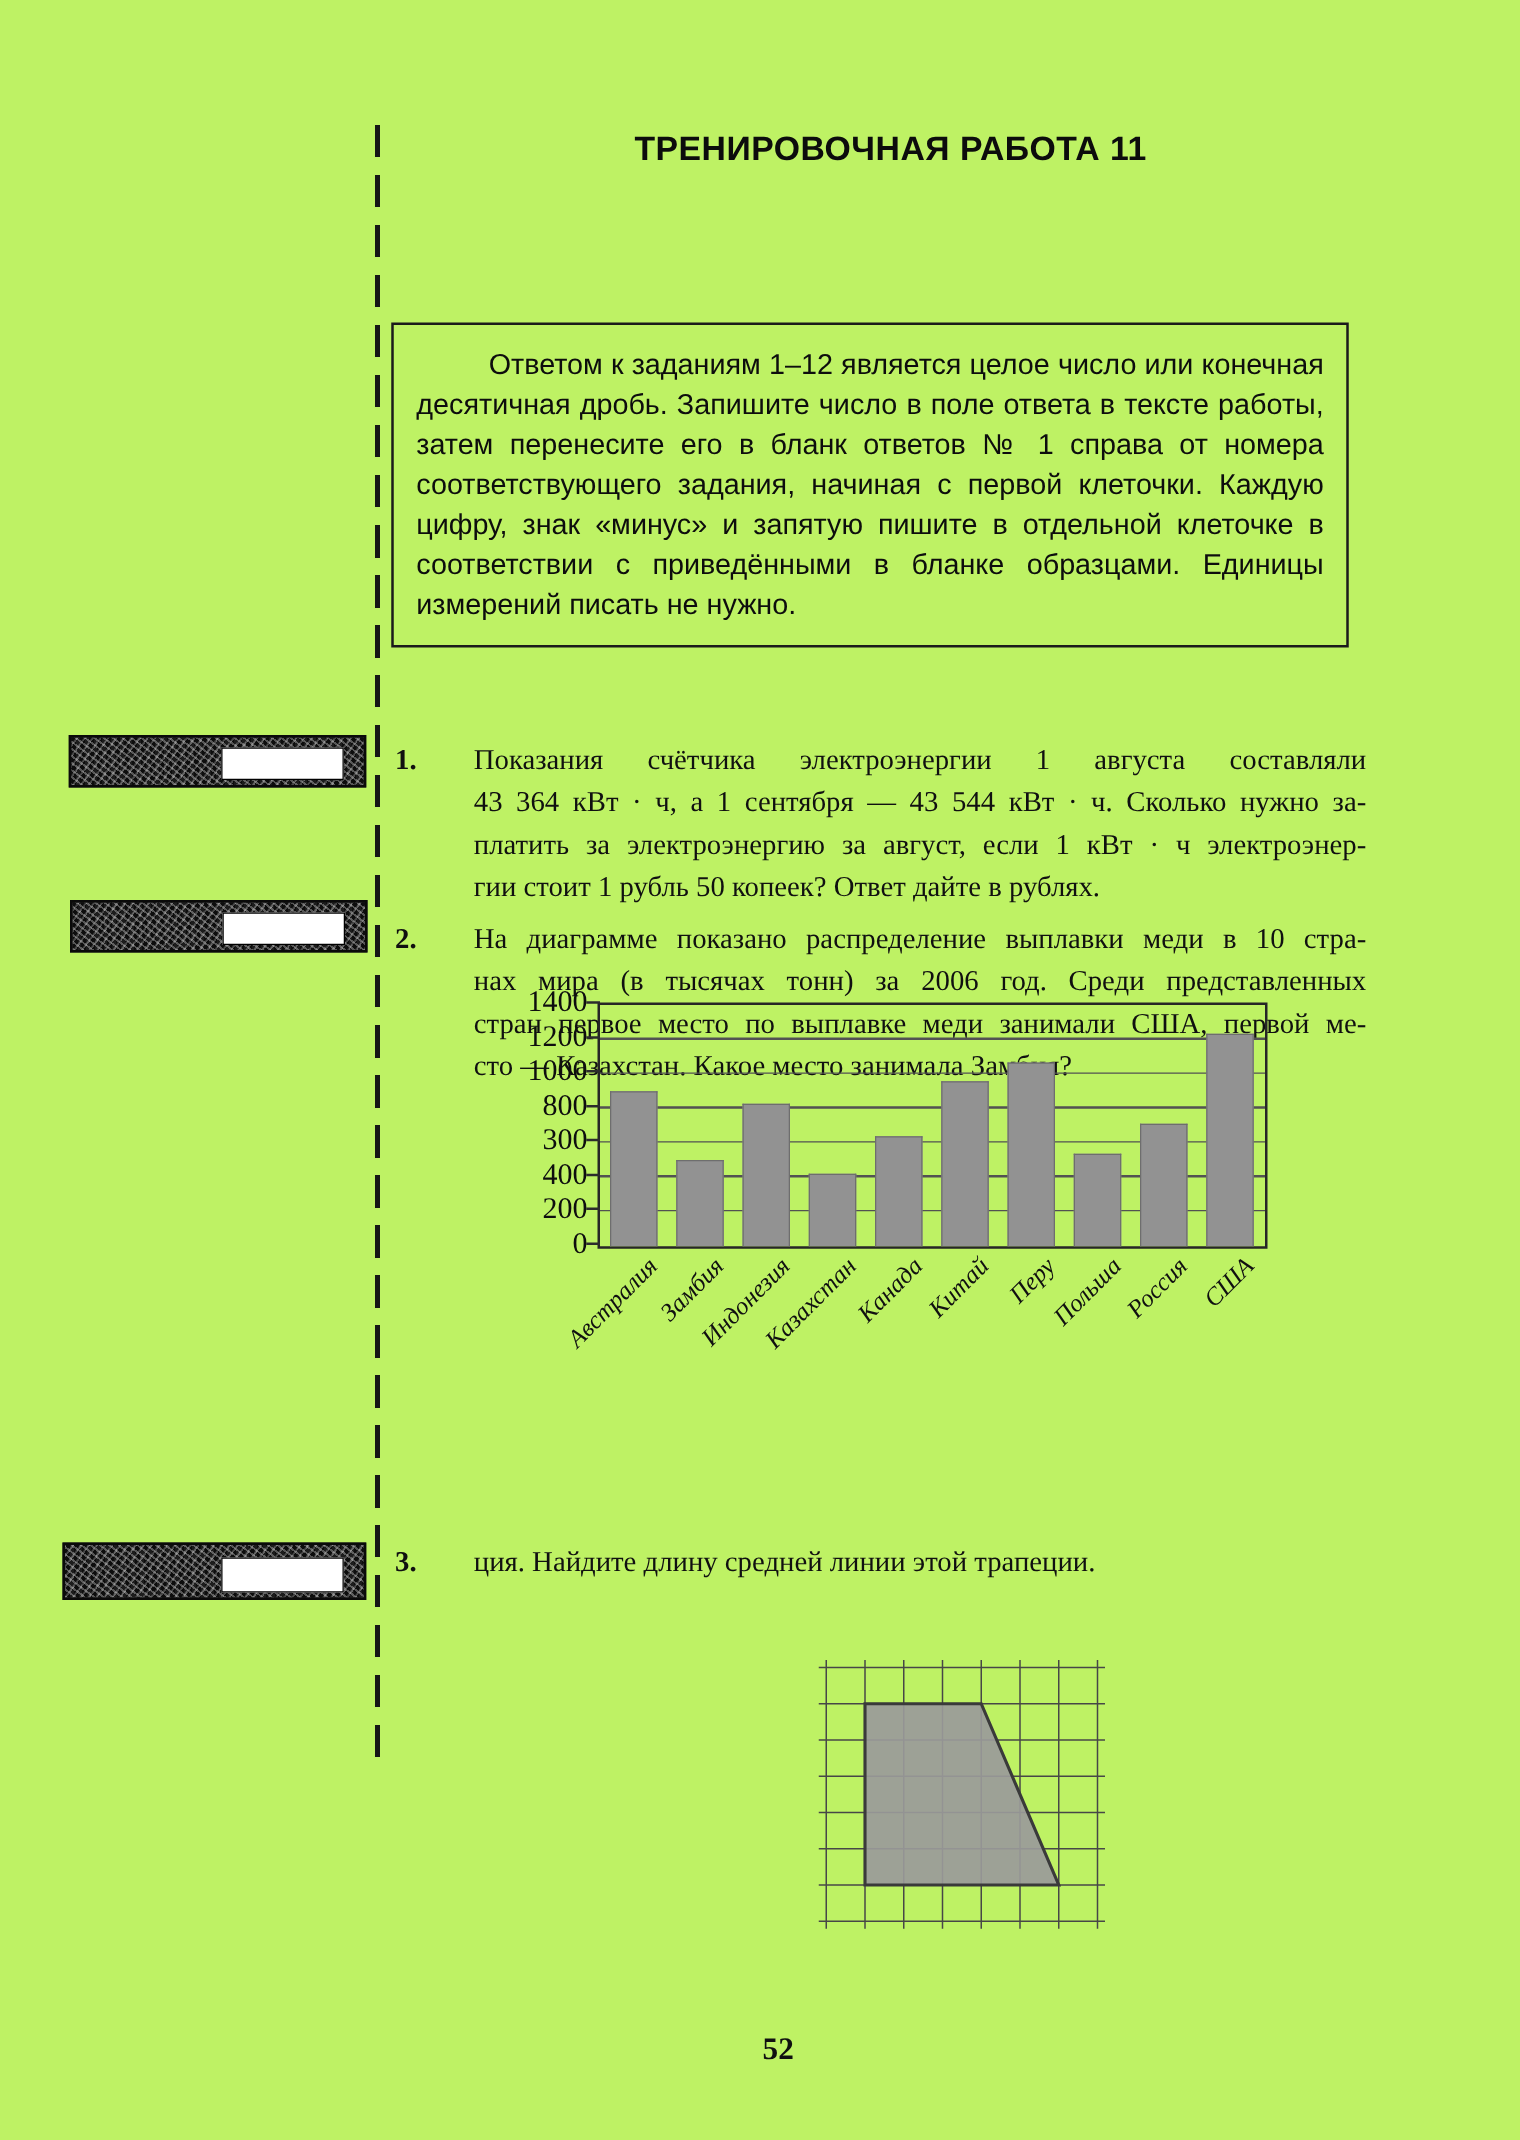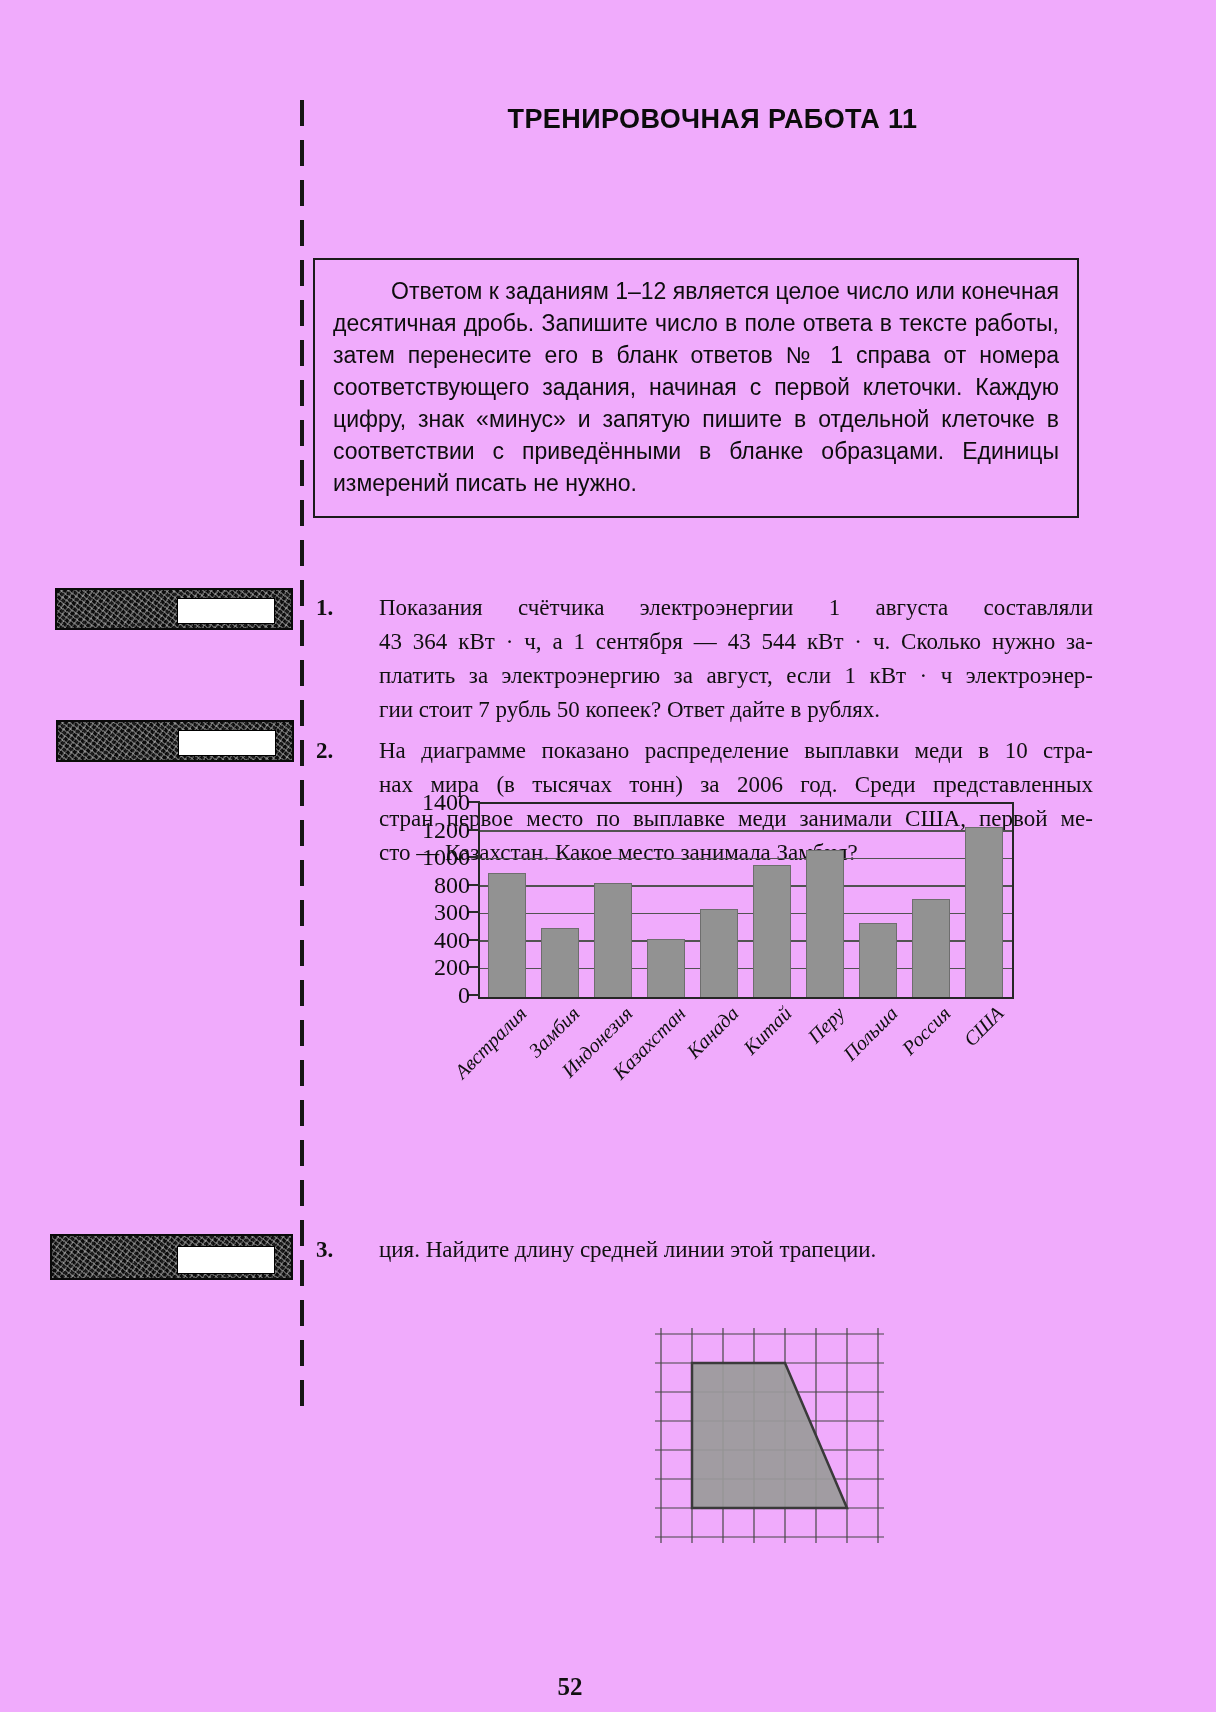--- a/index.html
+++ b/index.html
@@ -1,16 +1,16 @@
 <!DOCTYPE html>
 <html lang="ru"><head>
 <meta charset="utf-8">
 <style>
   html,body{margin:0;padding:0;background:#e8e8e8;}
-  .page{position:relative;width:1216px;height:1712px;background:#f0abfc;margin:0 auto;
+  .page{position:relative;width:1216px;height:1712px;background:#bef264;margin:0 auto;
         font-family:"Liberation Serif",serif;color:#101010;overflow:hidden;}
 
   
   .dashed-line{position:absolute;left:300px;top:100px;width:4px;height:1308px;
     background:repeating-linear-gradient(to bottom,#161616 0 26px,transparent 26px 40px);}
 
   
   .strip{position:absolute;background:#262626;border:2px solid #0a0a0a;box-sizing:border-box;
     background-image:
       repeating-linear-gradient(37deg, rgba(235,235,235,.33) 0 1.5px, rgba(0,0,0,0) 1.5px 4.5px),
@@ -47,21 +47,21 @@
   .gridline{position:absolute;left:0;right:0;height:1.5px;background:#525252;}
   .ylab{position:absolute;left:0;width:60px;height:28px;line-height:28px;text-align:right;color:#0e0e0e;}
   .ytick{position:absolute;left:59px;width:11px;height:2px;background:#2c2c2c;}
   .bar{position:absolute;bottom:0;width:38px;background:#929292;border:1px solid #6e6e6e;border-bottom:none;box-sizing:border-box;}
   .xlab{position:absolute;top:212px;width:132px;text-align:right;font-style:italic;font-size:20px;color:#101010;
         transform:rotate(-45deg);transform-origin:100% 0;}
 
   
   .figure{position:absolute;left:653px;top:1326px;}
 
-  .pageno{position:absolute;left:505px;top:1626px;width:130px;text-align:center;font-weight:bold;font-size:25px;margin-top:47px;}
+  .pageno{position:absolute;left:505px;top:1626px;width:130px;text-align:right;font-weight:bold;font-size:25px;}
 </style>
 </head>
 <body>
 
 <div class="page">
 
   <div class="dashed-line"></div>
 
   <div class="strip strip1">
     <div class="strip-field"></div>
@@ -78,21 +78,21 @@
   <div class="instruction-box">
     <p>Ответом к заданиям 1–12 является целое число или конечная десятичная дробь. Запишите число в поле ответа в тексте работы, затем перенесите его в бланк ответов № 1 справа от номера соответствующего задания, начиная с первой клеточки. Каждую цифру, знак «минус» и запятую пишите в отдельной клеточке в соответствии с приведёнными в бланке образцами. Единицы измерений писать не нужно.</p>
   </div>
 
 
   <div class="pnum pnum1">1.</div>
   <div class="ptext ptext1">
       <div class="line">Показания счётчика электроэнергии 1 августа составляли</div>
       <div class="line">43 364 кВт · ч, а 1 сентября — 43 544 кВт · ч. Сколько нужно за-</div>
       <div class="line">платить за электроэнергию за август, если 1 кВт · ч электроэнер-</div>
-      <div class="line">гии стоит 7 рубль 50 копеек? Ответ дайте в рублях.</div>
+      <div class="line">гии стоит 1 рубль 50 копеек? Ответ дайте в рублях.</div>
     </div>
 
   <div class="pnum pnum2">2.</div>
   <div class="ptext ptext2">
       <div class="line">На диаграмме показано распределение выплавки меди в 10 стра-</div>
       <div class="line">нах мира (в тысячах тонн) за 2006 год. Среди представленных</div>
       <div class="line">стран первое место по выплавке меди занимали США, первой ме-</div>
       <div class="line">сто — Казахстан. Какое место занимала Замбия?</div>
     </div>
 

